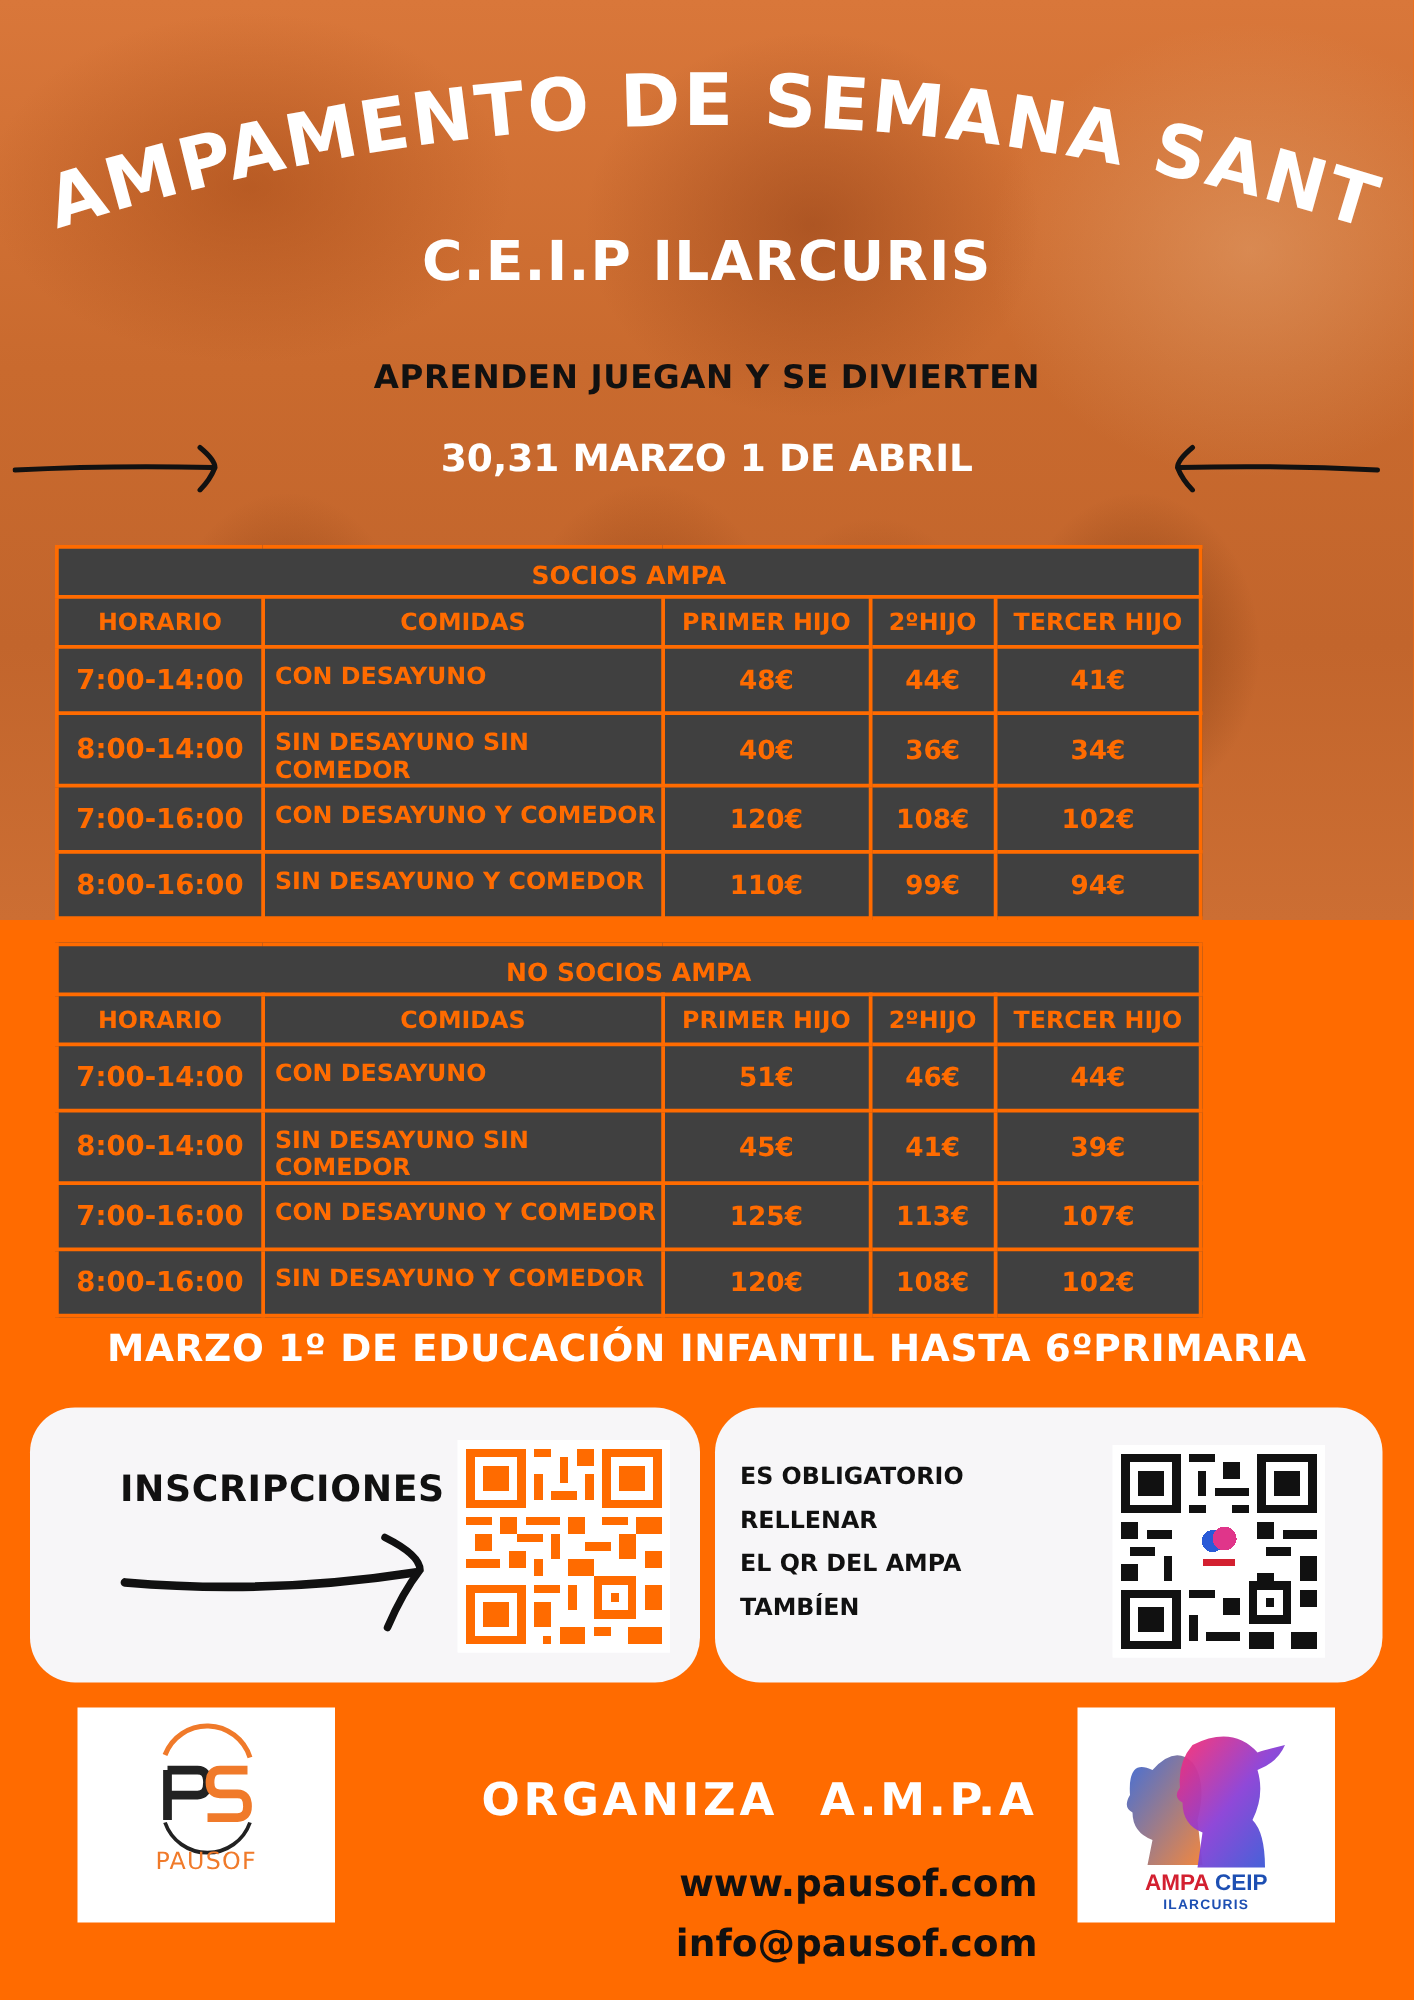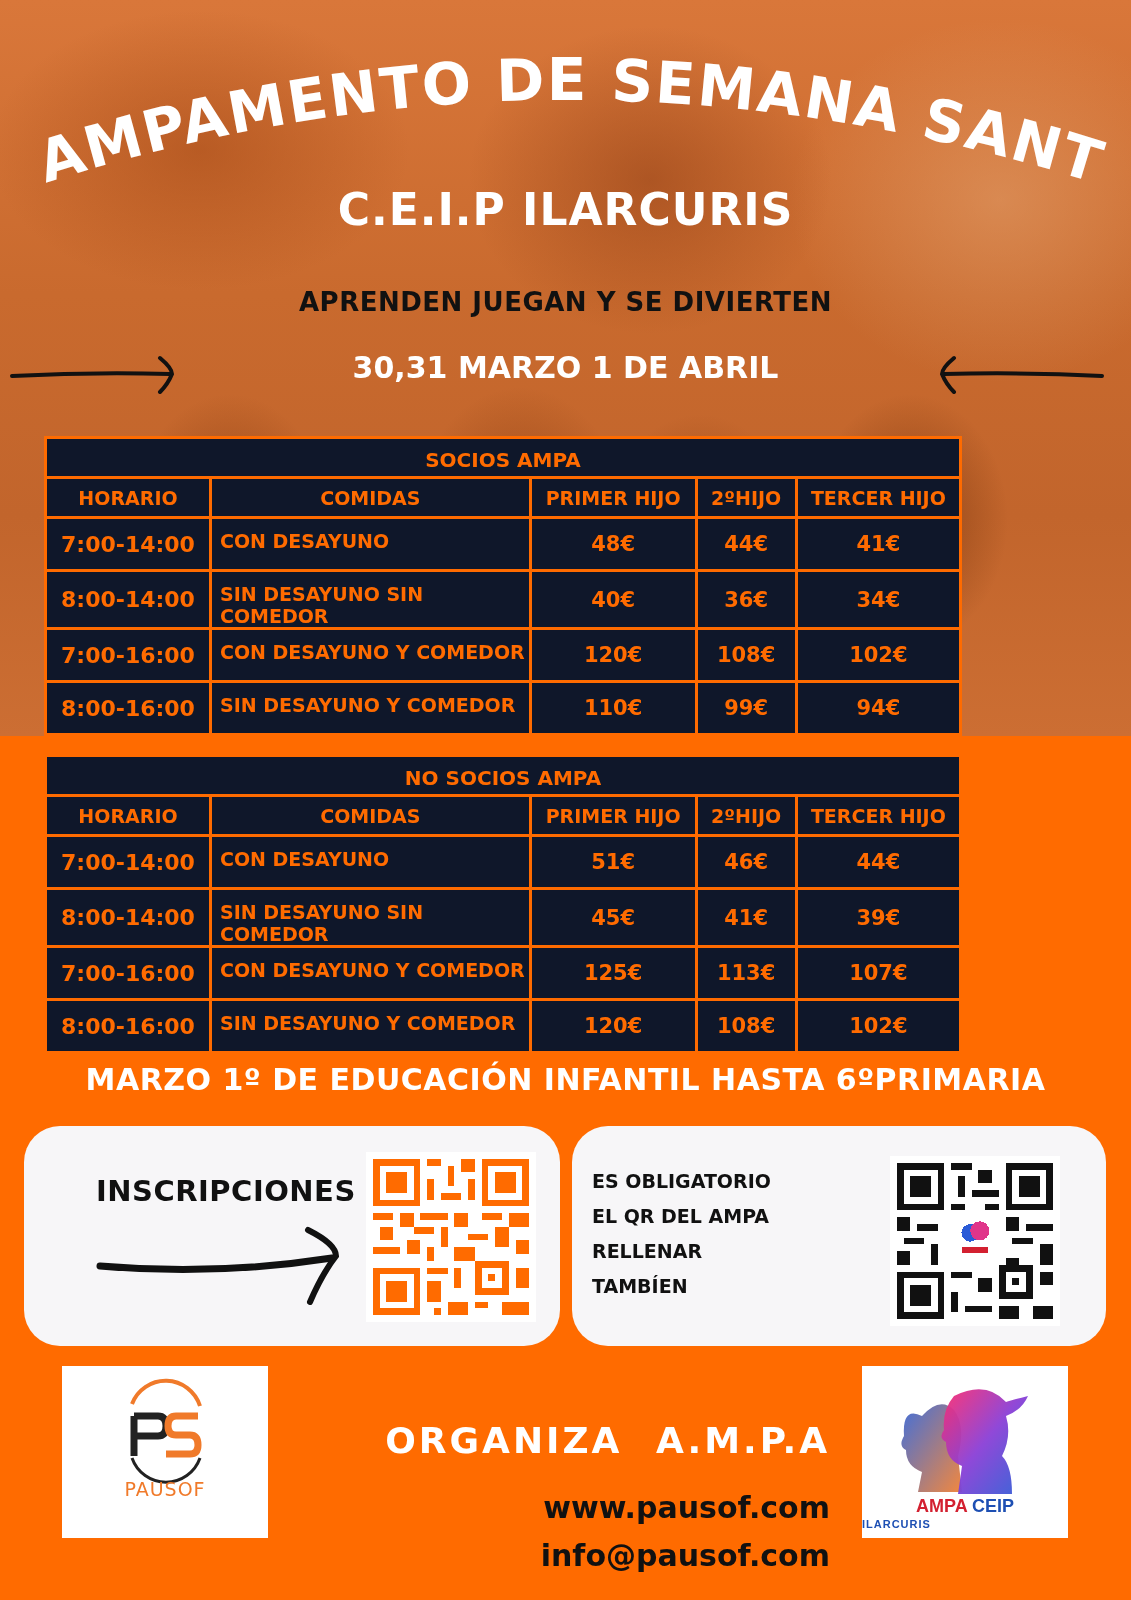--- a/index.html
+++ b/index.html
@@ -34,21 +34,21 @@
   .tagline { top: 287px; font-size: 26px; color: #111; letter-spacing: 0.5px; }
   .dates { top: 350px; font-size: 30px; }
 
   .arrow-left, .arrow-right { position: absolute; top: 354px; width: 170px; height: 40px; }
   .arrow-left { left: 10px; }
   .arrow-right { left: 934px; }
 
   
   .price-table {
     position: absolute; left: 44px; width: 918px;
-    border-collapse: collapse; background: #0f172a;
+    border-collapse: collapse; background: #404040;
     font-family: "DejaVu Sans", sans-serif; font-weight: bold;
   }
   .price-table td, .price-table th {
     border: 3px solid #ff6b00; color: #ff6b00; text-align: center;
   }
   .price-table .caption-row th { height: 40px; font-size: 20px; vertical-align: bottom; padding-bottom: 4px; }
   .price-table .head-row th { height: 40px; font-size: 19px; }
   .price-table td { height: 53px; font-size: 21px; }
   .price-table td.meal { text-align: left; padding-left: 8px; font-size: 19px; vertical-align: top; padding-top: 11px; }
   .price-table td.time { font-size: 22px; }
@@ -90,21 +90,21 @@
   .pausof-name {
     position: absolute; left: 0; width: 206px; top: 112px; text-align: center;
     color: #f07a2a; font-size: 19px; letter-spacing: 1px; font-family: "DejaVu Sans", sans-serif;
   }
   .ampa-name {
     position: absolute; left: 0; width: 206px; top: 130px; text-align: center;
     font-size: 18px; font-weight: bold; color: #d32030; font-family: "Liberation Sans", sans-serif;
   }
   .ampa-name .ceip { color: #1d4fb3; }
   .ampa-sub {
-    position: absolute; left: 0; width: 206px; top: 152px; text-align: left;
+    position: absolute; left: 0; width: 206px; top: 152px; text-align: center;
     font-size: 11px; font-weight: bold; color: #1d4fb3; letter-spacing: 1px; font-family: "Liberation Sans", sans-serif;
   }
 
   .organiza {
     position: absolute; left: 300px; width: 530px; top: 1420px; text-align: right;
     font-size: 36px; font-weight: bold; color: #fff; letter-spacing: 3px; word-spacing: 18px;
   }
   .web, .email {
     position: absolute; left: 300px; width: 530px; text-align: right;
     font-size: 30px; font-weight: bold; color: #111;
@@ -278,22 +278,22 @@
           <rect x="22" y="17" width="2" height="3"></rect>
           <rect x="10" y="23" width="1" height="1"></rect>
       </g>
     </svg>
   </div>
 </div>
 
 <div class="card card-right">
   <div class="obligatorio">
     <div>ES OBLIGATORIO</div>
+    <div>RELLENAR</div>
     <div>EL QR DEL AMPA</div>
-    <div>RELLENAR</div>
     <div>TAMBÍEN</div>
   </div>
   <div class="qr qr-black">
     <svg viewBox="0 0 25 25" shape-rendering="crispEdges">
       <rect width="25" height="25" fill="#fff"></rect>
       <g fill="#111">
         <rect x="1" y="1" width="7" height="7"></rect>
           <rect x="2" y="2" width="5" height="5" fill="#fff"></rect>
           <rect x="3" y="3" width="3" height="3"></rect>
         <rect x="17" y="1" width="7" height="7"></rect>

